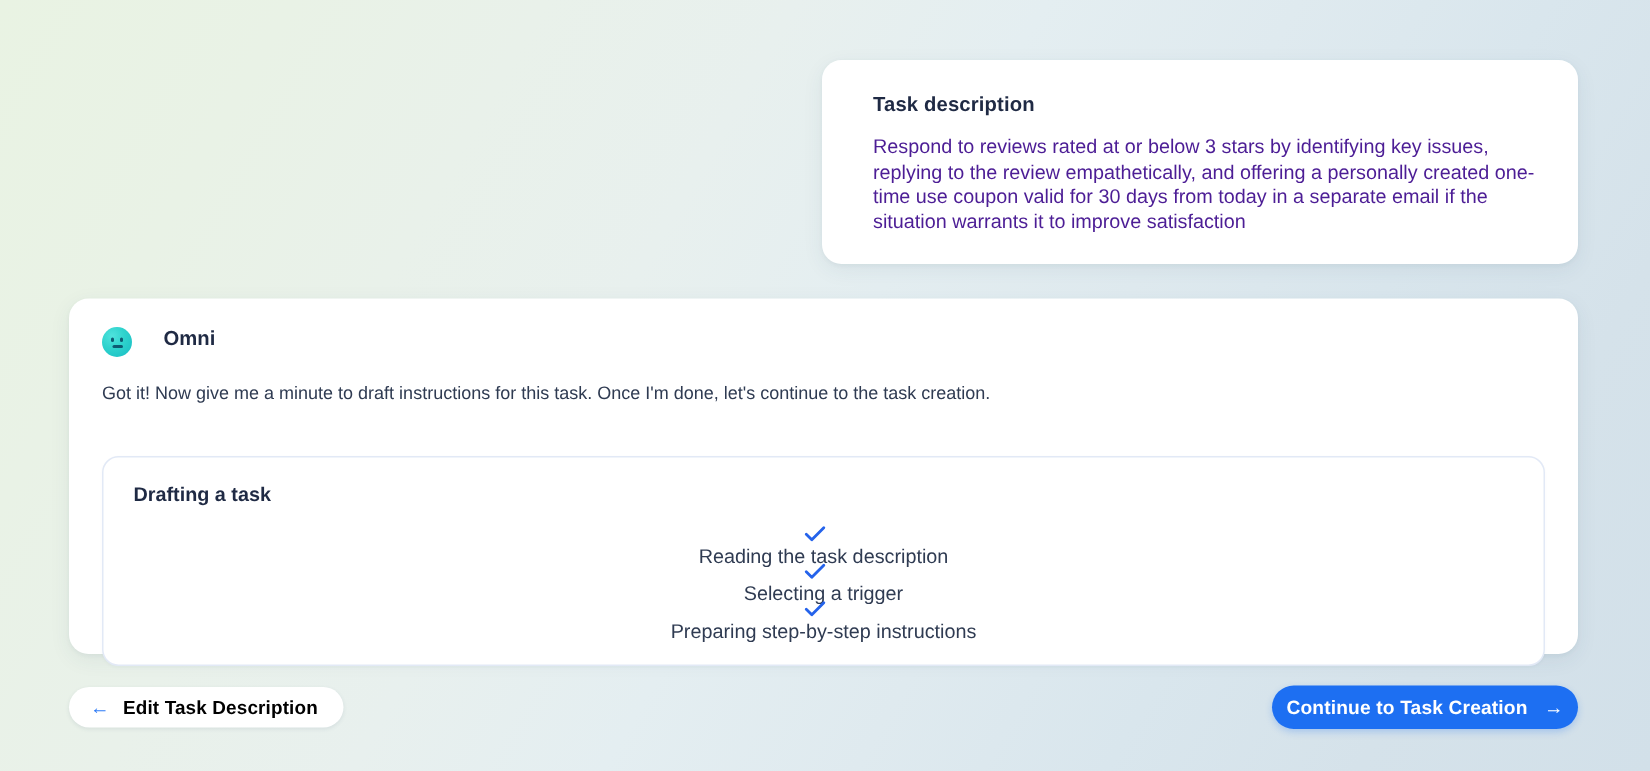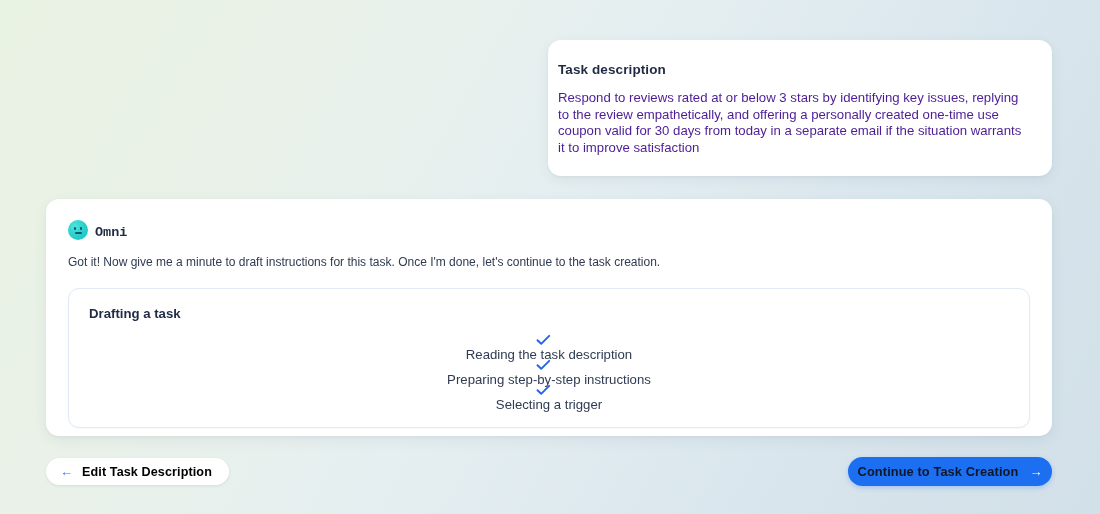--- a/index.html
+++ b/index.html
@@ -34,21 +34,21 @@
   
   .task-card {
     position: absolute;
     left: 548px;
     top: 40px;
     width: 504px;
     border-radius: 13px;
     background: #ffffff;
     box-shadow: 0 4px 14px rgba(40, 70, 100, 0.07),
                 0 1px 3px rgba(40, 70, 100, 0.05);
-    padding: 22px 22px 20px 10px;
+    padding: 22px 22px 20px 34px;
   }
 
   .task-card-title {
     font-size: 13.5px;
     font-weight: bold;
     color: #1f2a44;
     letter-spacing: 0.1px;
     margin-bottom: 13px;
   }
 
@@ -67,24 +67,23 @@
     height: 237px;
     border-radius: 13px;
     background: #ffffff;
     box-shadow: 0 4px 14px rgba(40, 70, 100, 0.07),
                 0 1px 3px rgba(40, 70, 100, 0.05);
     padding: 19px 22px 0 22px;
   }
 
   .omni-header {
     display: flex;
-    align-items: flex-end;
-    gap: 7px;
+    align-items: flex-start;
+    gap: 21px;
     height: 22px;
-    font-family: Liberation Mono, monospace;
   }
 
   .omni-avatar {
     width: 20px;
     height: 20px;
     border-radius: 50%;
     background: radial-gradient(circle at 34% 30%, #4fe3dd 0%, #2fd3cd 42%, #17bcc4 100%);
     position: relative;
     flex: none;
   }
@@ -116,21 +115,21 @@
 
   .omni-message {
     margin-top: 14px;
     font-size: 12px;
     line-height: 17px;
     color: #2f3b52;
   }
 
   
   .draft-panel {
-    margin-top: 17px;
+    margin-top: 33px;
     border: 1px solid #e2e9f6;
     border-radius: 11px;
     background: #ffffff;
     padding: 17px 20px 18px 20px;
     box-shadow: 0 1px 2px rgba(40, 70, 100, 0.03);
   }
 
   .draft-title {
     font-size: 13.2px;
     font-weight: bold;
@@ -204,21 +203,21 @@
     border: none;
     border-radius: 15px;
     background: #1d6ff2;
     cursor: pointer;
     box-shadow: 0 2px 5px rgba(29, 111, 242, 0.25);
     font-family: "Liberation Sans", sans-serif;
   }
   .btn-primary .label {
     font-size: 12.8px;
     font-weight: bold;
-    color: #0f172a;
+    color: #ffffff;
     letter-spacing: 0.1px;
   }
   .btn-primary .arrow {
     font-size: 13px;
     color: #ffffff;
     line-height: 1;
   }
 </style>
 </head>
 <body>
@@ -254,30 +253,30 @@
         </span>
         <span class="draft-label">Reading the task description</span>
       </div>
 
       <div class="draft-item">
         <span class="draft-check">
           <svg width="15" height="12" viewBox="0 0 15 12">
             <path d="M1.5 6.2 L5.2 9.8 L13.2 1.8" fill="none" stroke="#2563eb" stroke-width="1.9" stroke-linecap="round" stroke-linejoin="round"></path>
           </svg>
         </span>
-        <span class="draft-label">Preparing step-by-step instructions</span>
+        <span class="draft-label">Selecting a trigger</span>
       </div>
 
       <div class="draft-item">
         <span class="draft-check">
           <svg width="15" height="12" viewBox="0 0 15 12">
             <path d="M1.5 6.2 L5.2 9.8 L13.2 1.8" fill="none" stroke="#2563eb" stroke-width="1.9" stroke-linecap="round" stroke-linejoin="round"></path>
           </svg>
         </span>
-        <span class="draft-label">Selecting a trigger</span>
+        <span class="draft-label">Preparing step-by-step instructions</span>
       </div>
 
     </div>
   </div>
 
   <button class="btn-secondary">
     <span class="arrow">←</span>
     <span class="label">Edit Task Description</span>
   </button>
 

